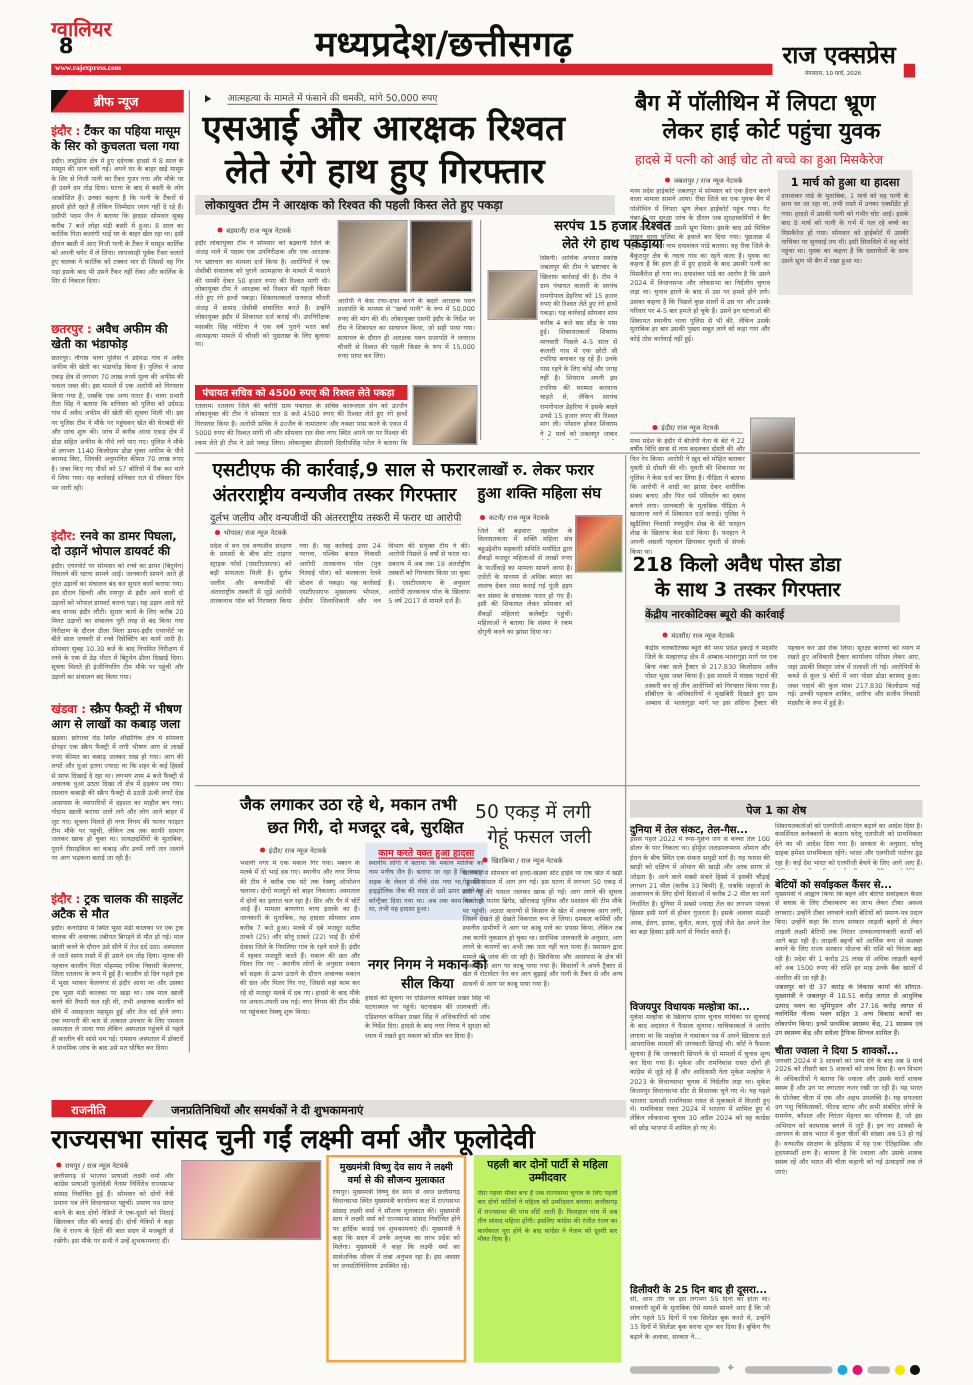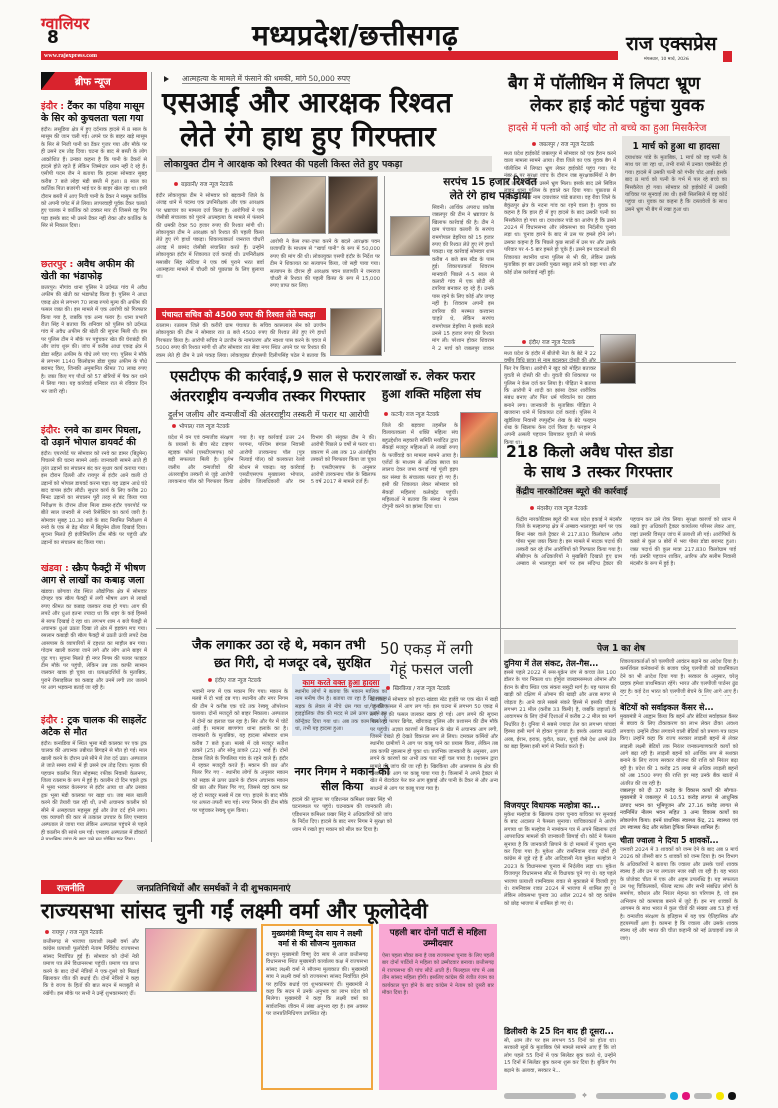--- a/index.html
+++ b/index.html
@@ -218,21 +218,21 @@
       <span class="dot"></span>
       <span>रायपुर / राज न्यूज नेटवर्क</span>
     </div>
   <div class="abs txt" style="left:2px;top:58px;width:96px;height:90px;">छत्तीसगढ़ से भाजपा प्रत्याशी लक्ष्मी वर्मा और कांग्रेस प्रत्याशी फूलोदेवी नेताम निर्विरोध राज्यसभा सांसद निर्वाचित हुई हैं। सोमवार को दोनों नेत्री प्रमाण पत्र लेने विधानसभा पहुंचीं। प्रमाण पत्र प्राप्त करने के बाद दोनों नेत्रियों ने एक-दूसरे को मिठाई खिलाकर जीत की बधाई दी। दोनों नेत्रियों ने कहा कि वे राज्य के हितों की बात सदन में मजबूती से रखेंगी। इस मौके पर सभी ने उन्हें शुभकामनाएं दीं।</div>
   <div class="abs photo" style="left:104px;top:48px;width:112px;height:64px;background:linear-gradient(120deg,#e79bb0,#f2d7b0 40%,#9a6b4a 70%,#cc5f7e);"></div>
   <div class="abs txt" style="left:104px;top:118px;width:112px;height:92px;"></div>
   <div class="abs" style="left:220px;top:44px;width:112px;height:166px;border:2px solid #f0a640;padding:3px;">
     <div class="hd" style="font-size:7.6px;line-height:10px;text-align:center;">मुख्यमंत्री विष्णु देव साय ने लक्ष्मी वर्मा से की सौजन्य मुलाकात</div>
     <div class="txt" style="height:130px;margin-top:2px;">रायपुर। मुख्यमंत्री विष्णु देव साय से आज छत्तीसगढ़ विधानसभा स्थित मुख्यमंत्री कार्यालय कक्ष में राज्यसभा सांसद लक्ष्मी वर्मा ने सौजन्य मुलाकात की। मुख्यमंत्री साय ने लक्ष्मी वर्मा को राज्यसभा सांसद निर्वाचित होने पर हार्दिक बधाई एवं शुभकामनाएं दीं। मुख्यमंत्री ने कहा कि सदन में उनके अनुभव का लाभ प्रदेश को मिलेगा। मुख्यमंत्री ने कहा कि लक्ष्मी वर्मा का सार्वजनिक जीवन में लंबा अनुभव रहा है। इस अवसर पर जनप्रतिनिधिगण उपस्थित रहे।</div>
   </div>
-  <div class="abs" style="left:338px;top:44px;width:118px;height:166px;background:#f9a8d4;padding:3px;">
+  <div class="abs" style="left:338px;top:44px;width:118px;height:166px;background:#bef264;padding:3px;">
     <div class="hd" style="font-size:8.6px;line-height:11px;text-align:center;">पहली बार दोनों पार्टी से महिला उम्मीदवार</div>
     <div class="txt" style="height:136px;margin-top:3px;">ऐसा पहला मौका बना है जब राज्यसभा चुनाव के लिए पहली बार दोनों पार्टियों ने महिला को उम्मीदवार बनाया। छत्तीसगढ़ में राज्यसभा की पांच सीटें आती हैं। फिलहाल पांच में अब तीन सांसद महिला होंगी। इसलिए कांग्रेस की रंजीत रंजन का कार्यकाल पूरा होने के बाद कांग्रेस ने नेताम को दूसरी बार मौका दिया है।</div>
   </div>
 </div>
 
 <div class="abs" style="left:504px;top:1090px;width:234px;height:12px;">
   <div class="abs" style="left:0;top:3px;width:72px;height:6px;border-radius:3px;background:#b9b9b9;"></div>
   <div class="abs" style="left:78px;top:0;font-size:9px;color:#777;">⌖</div>
   <div class="abs" style="left:92px;top:3px;width:70px;height:6px;border-radius:3px;background:#b9b9b9;"></div>
   <div class="abs" style="left: 166px; top: 2px; width: 8px; height: 8px; border-radius: 50%; background: rgb(25, 168, 224);"></div>

